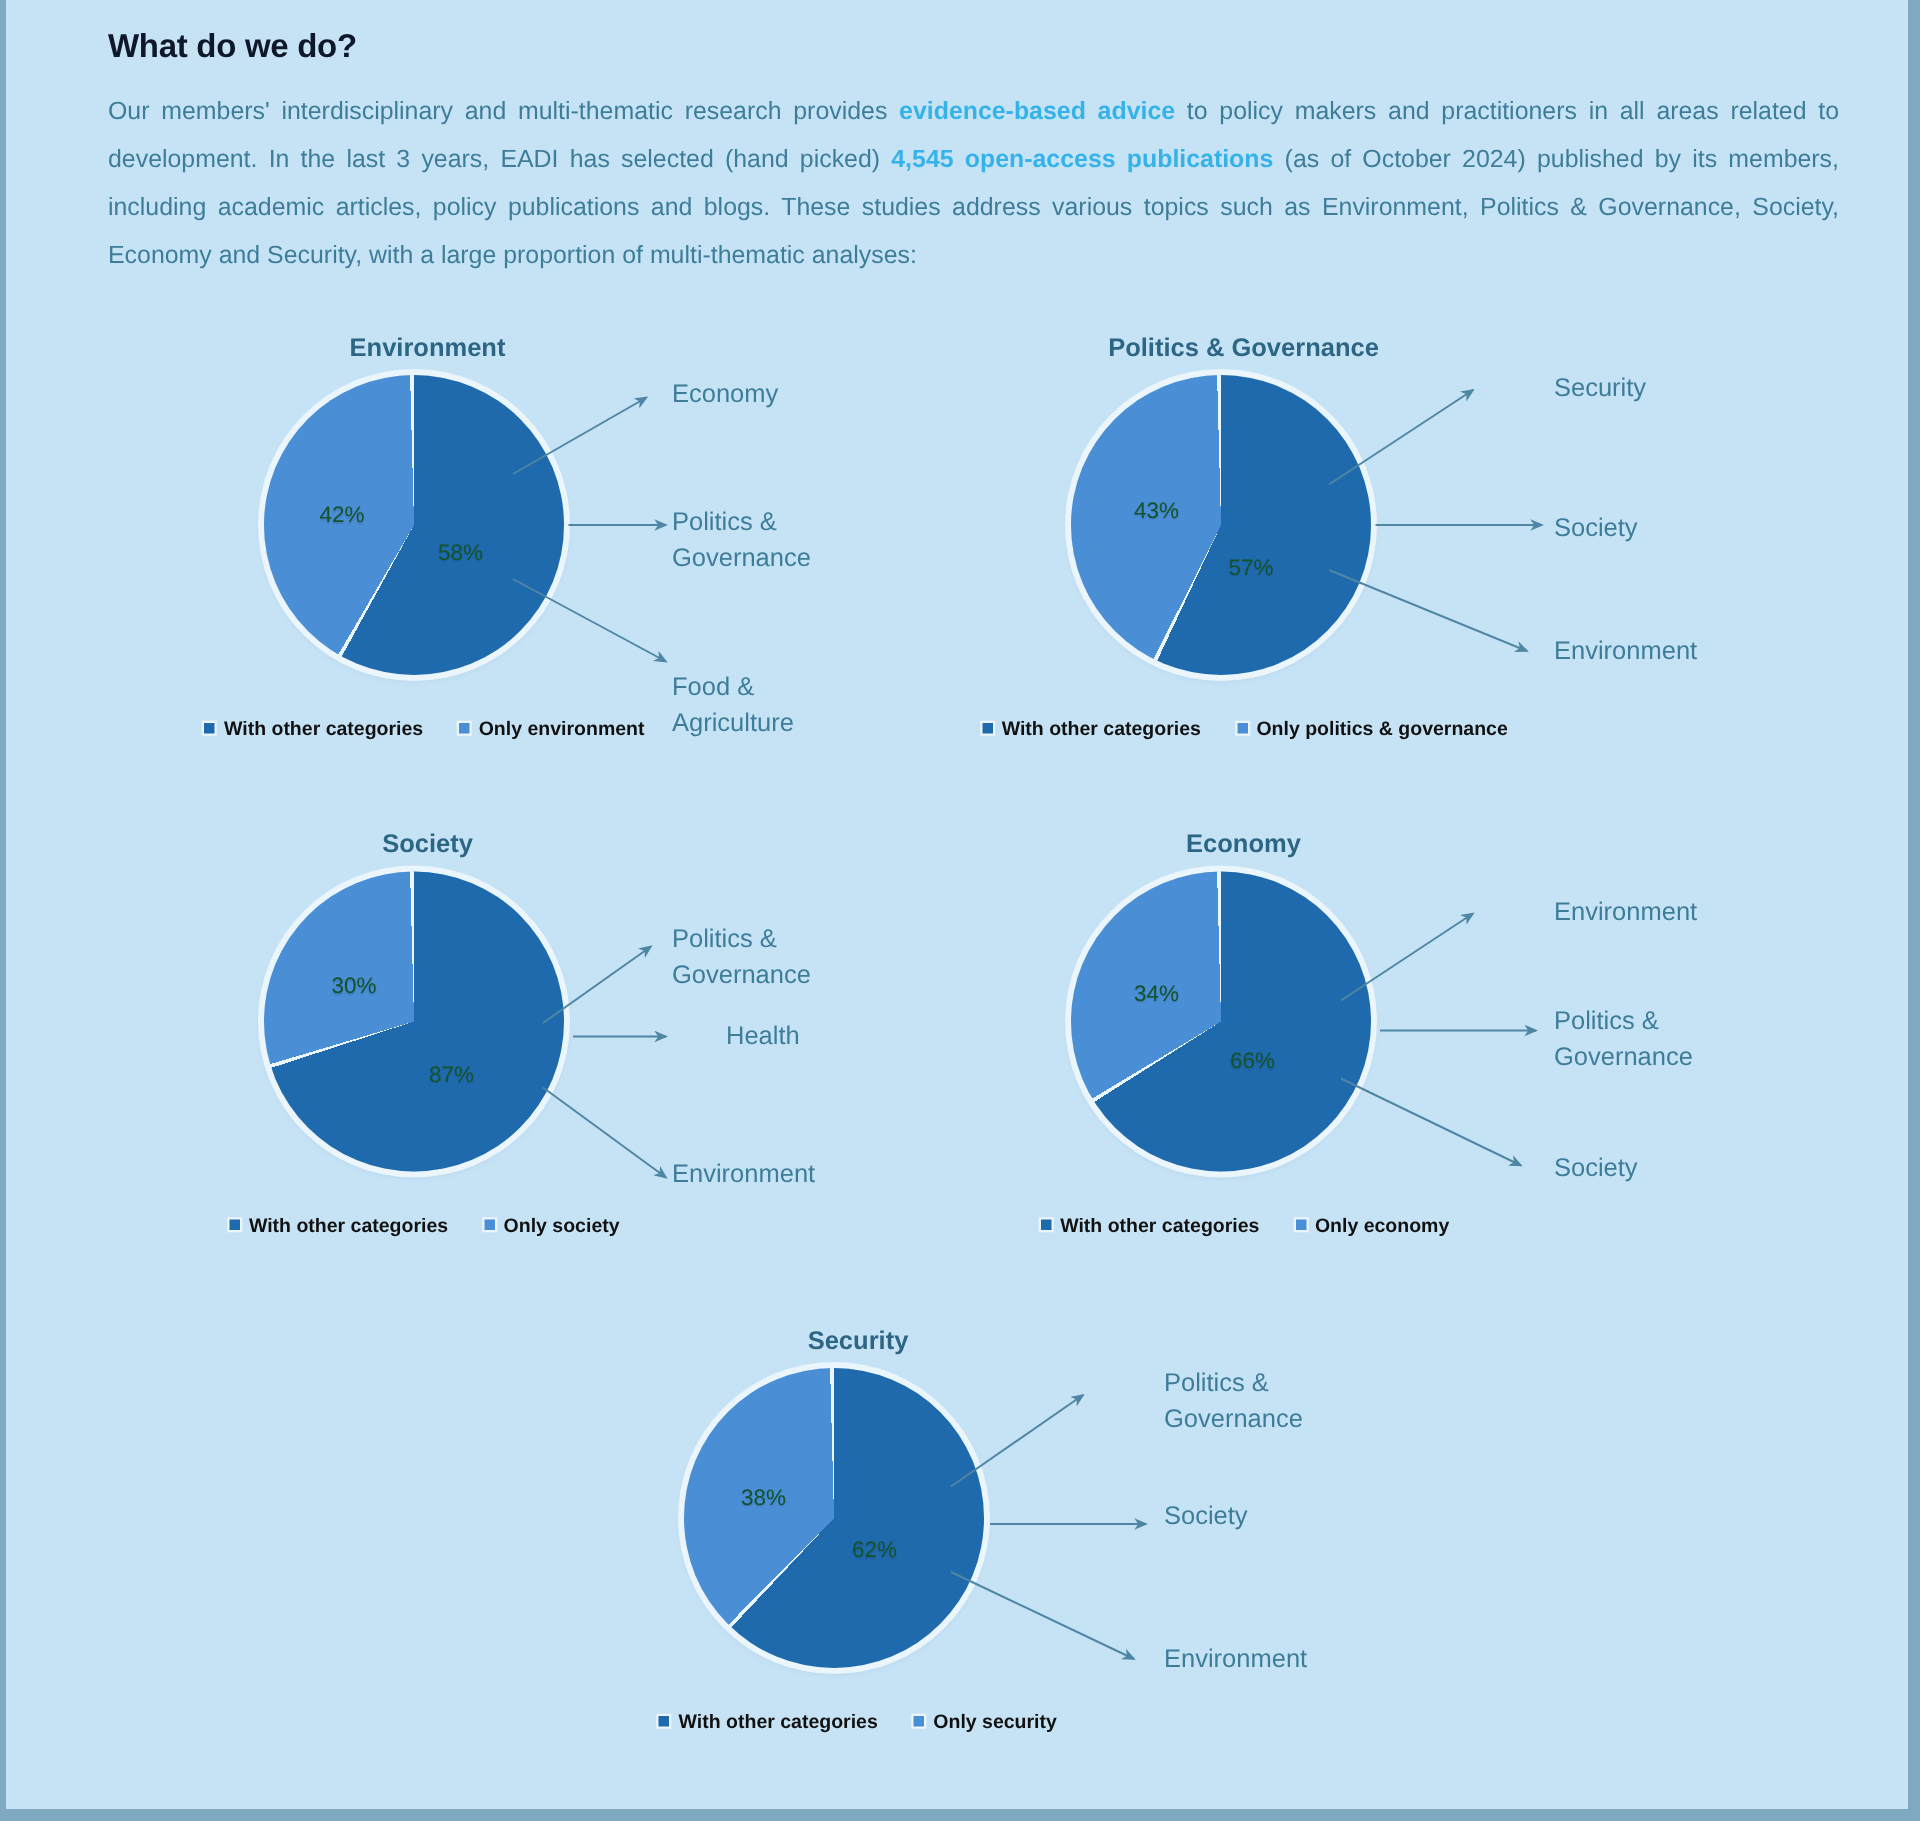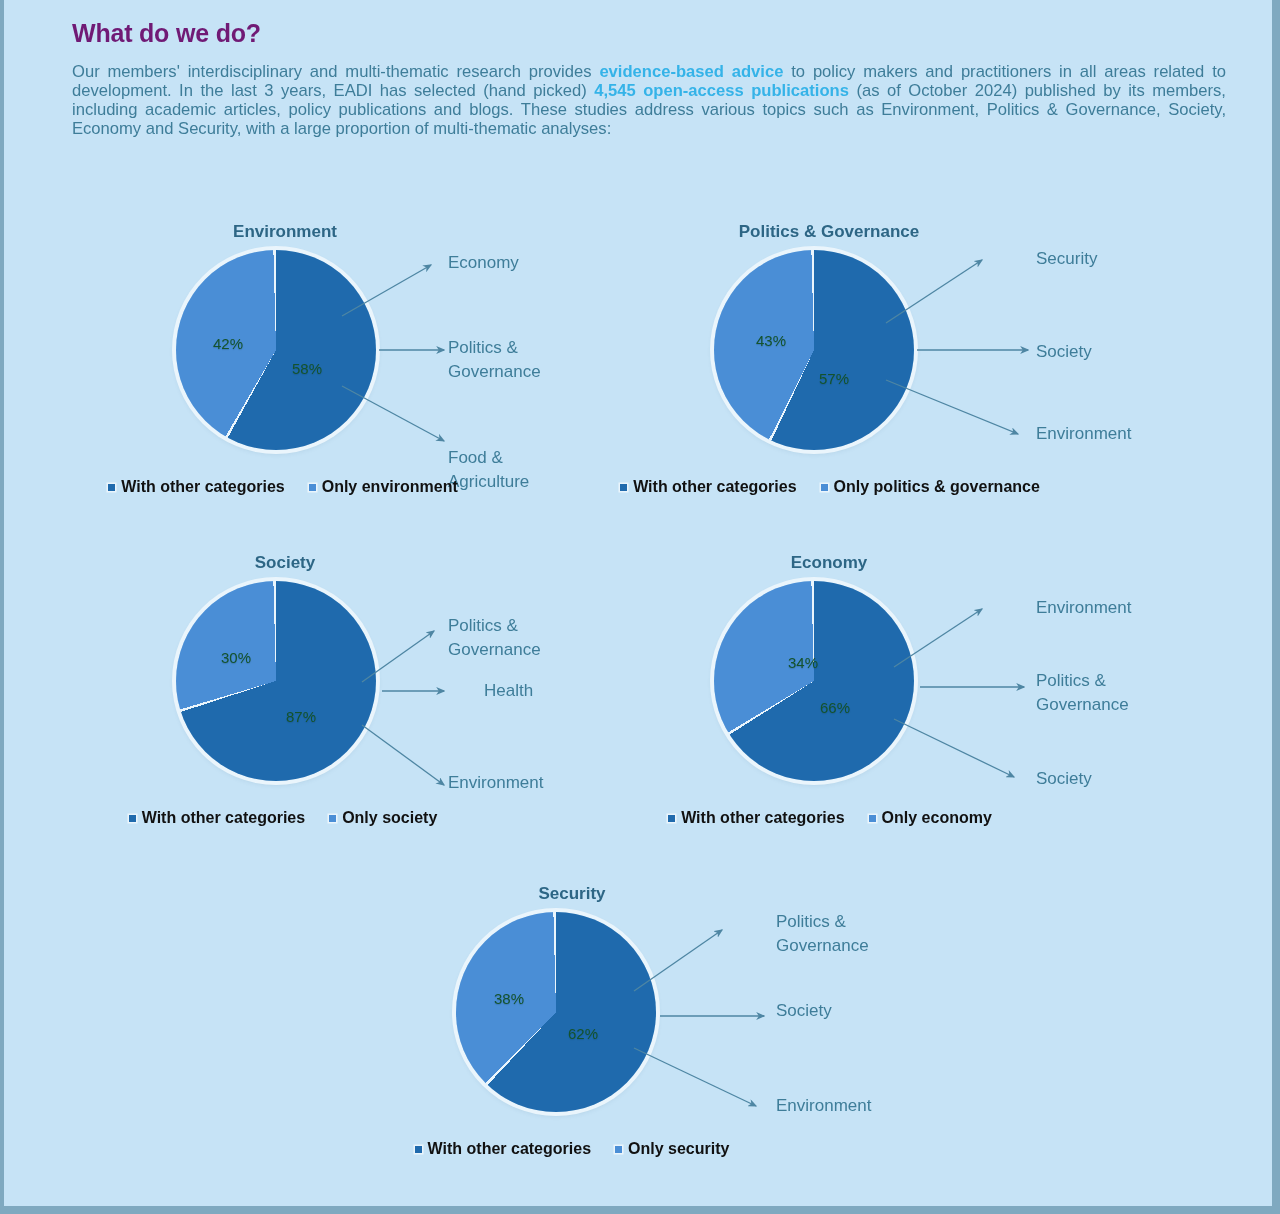--- a/index.html
+++ b/index.html
@@ -24,30 +24,30 @@
   }
 
   
   .intro {
     position: absolute;
     left: 68px;
     top: 18px;
     width: 1154px;
   }
   .heading {
-    font-size: 25px;
+    font-size: 22px;
     font-weight: bold;
-    color: #701a75;
+    color: #0f172a;
     letter-spacing: -0.2px;
     margin: 0 0 14px 0;
     line-height: 1.2;
   }
   .para {
     font-size: 16.6px;
-    line-height: 19px;
+    line-height: 32px;
     color: #3e7d99;
     text-align: justify;
     margin: 0;
     word-spacing: 0px;
   }
   .para b {
     color: #35b3e8;
     font-weight: bold;
   }
 
@@ -132,21 +132,21 @@
     width: 100%;
   }
 
   .legend {
     position: absolute;
     top: 270px;
     width: 100%;
     display: flex;
     justify-content: center;
     gap: 24px;
-    font-size: 16px;
+    font-size: 13px;
     color: #111111;
     font-weight: bold;
   }
   .chart.col-left .legend   { left: -31px; width: 400px; }
   .chart.col-right .legend  { left: -22px; width: 400px; }
   .chart.col-center .legend { left: -22px; width: 400px; }
 
   .legend-item {
     display: flex;
     align-items: center;
@@ -280,21 +280,21 @@
             <span>Only society</span>
           </div>
         </div>
       </div>
 
       <div class="chart col-right">
         <div class="chart-title">Economy</div>
         <div class="pie-wrap">
           <div class="pie" style="background: conic-gradient(#1f6aad 0deg 237.6deg, #eaf5fc 237.6deg 239.1deg, #4a8ed6 239.1deg 358.5deg, #eaf5fc 358.5deg 360deg);"></div>
           <div class="slice-label" style="left:106px; top:118px;">66%</div>
-          <div class="slice-label" style="left:42px; top:73px;margin-left:32px;">34%</div>
+          <div class="slice-label" style="left:42px; top:73px;">34%</div>
         </div>
         <svg class="arrows">
           <path d="M242,128 L330,70" stroke="#4e86a3" stroke-width="1.3" fill="none" marker-end="url(#ah1)"></path>
           <path d="M268,148 L372,148" stroke="#4e86a3" stroke-width="1.3" fill="none" marker-end="url(#ah1)"></path>
           <path d="M242,180 L362,238" stroke="#4e86a3" stroke-width="1.3" fill="none" marker-end="url(#ah1)"></path>
         </svg>
         <div class="callouts">
           <div class="callout-label" style="left:118px; top:37px;">Environment</div>
           <div class="callout-label" style="left:118px; top:110px; width:128px;">Politics &amp; Governance</div>
           <div class="callout-label" style="left:118px; top:208px;">Society</div>

